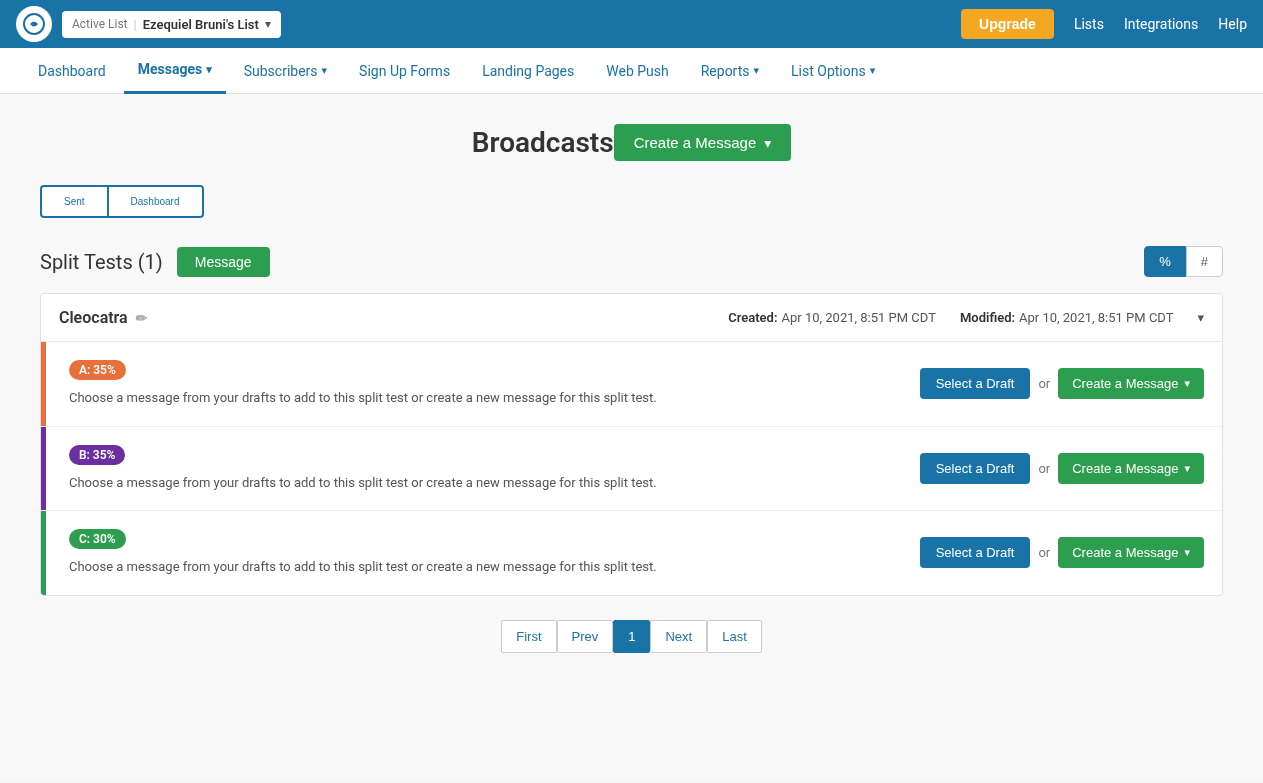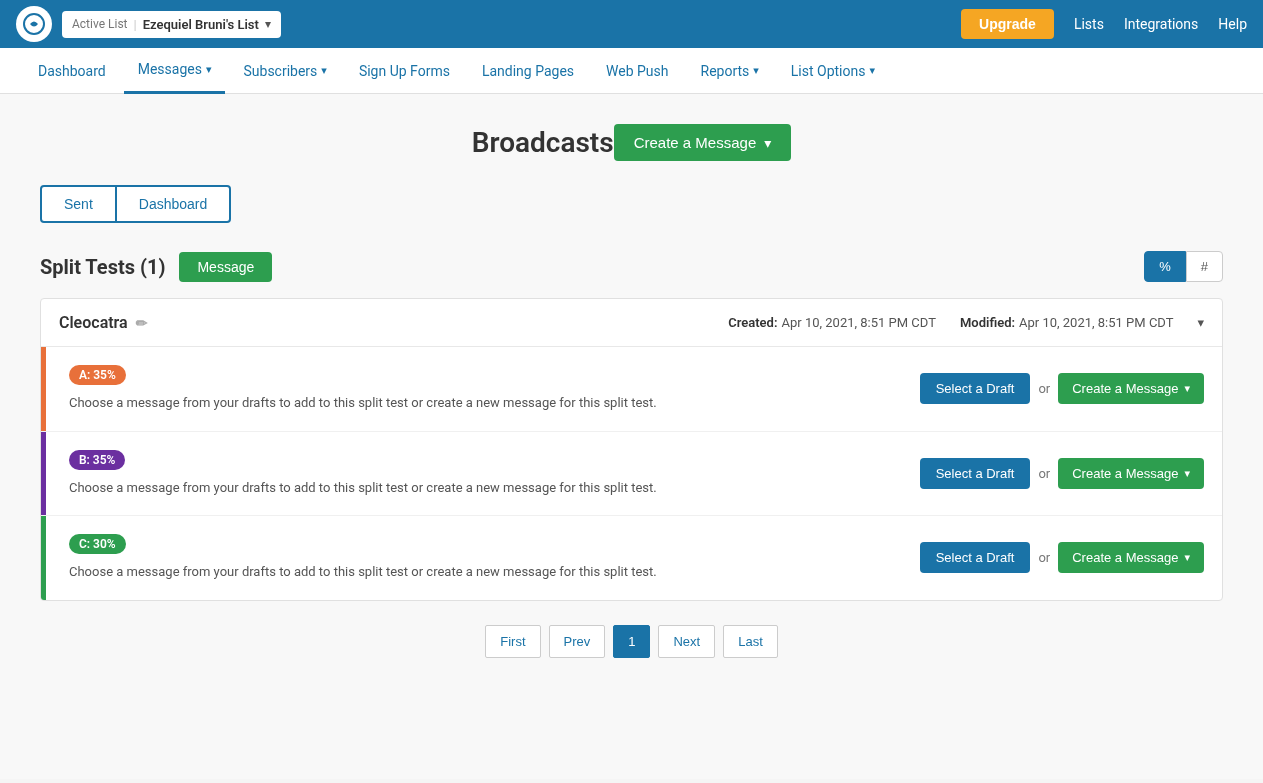--- a/index.html
+++ b/index.html
@@ -66,21 +66,21 @@
       font-size: 14px;
       color: #1a73a7;
       cursor: pointer;
       text-decoration: none;
       white-space: nowrap;
       display: flex; align-items: center; gap: 4px;
     }
     .sec-nav-item.active {
       color: #1a73a7;
       border-bottom: 3px solid #1a73a7;
-      font-weight: 400;
+      font-weight: 700;
     }
     .sec-nav-item .caret { font-size: 11px; }
 
     
     .page-content { padding: 30px 40px; background: #f8f8f8; min-height: calc(783px - 98px); }
 
     
     .broadcasts-header {
       display: flex;
       align-items: center;
@@ -101,41 +101,41 @@
     }
     .create-message-btn .caret { font-size: 14px; }
 
     
     .tab-row { display: flex; gap: 0; margin-bottom: 28px; }
     .tab-btn {
       padding: 9px 22px;
       border: 2px solid #1a73a7;
       background: white;
       color: #1a73a7;
-      font-size: 14px;
+      font-size: 10px;
       cursor: pointer;
       font-weight: 500;
     }
     .tab-btn:first-child { border-radius: 4px 0 0 4px; }
     .tab-btn:last-child { border-radius: 0 4px 4px 0; }
     .tab-btn + .tab-btn { border-left: none; }
     .tab-btn.active {
       background: #1a73a7;
       color: white;
     }
 
     
     .split-tests-header {
       display: flex;
       align-items: center;
       justify-content: space-between;
       margin-bottom: 16px;
     }
     .split-tests-title-row { display: flex; align-items: center; gap: 14px; }
-    .split-tests-title { font-size: 20px; font-weight: 700; color: #333; }
+    .split-tests-title { font-size: 20px; font-weight: 400; color: #333; }
     .create-btn {
       background: #2d9e4f;
       color: white;
       border: none;
       border-radius: 4px;
       padding: 7px 18px;
       font-size: 14px;
       font-weight: 500;
       cursor: pointer;
     }
@@ -222,21 +222,21 @@
       cursor: pointer;
       display: flex; align-items: center; gap: 6px;
     }
     .create-msg-btn .caret { font-size: 11px; }
 
     
     .pagination {
       display: flex;
       justify-content: center;
       align-items: center;
-      gap: 8px;
+      gap: 0;
       margin-top: 24px;
     }
     .page-btn {
       padding: 8px 14px;
       border: 1px solid #ccc;
       background: white;
       color: #1a73a7;
       font-size: 13px;
       cursor: pointer;
       border-radius: 2px;

